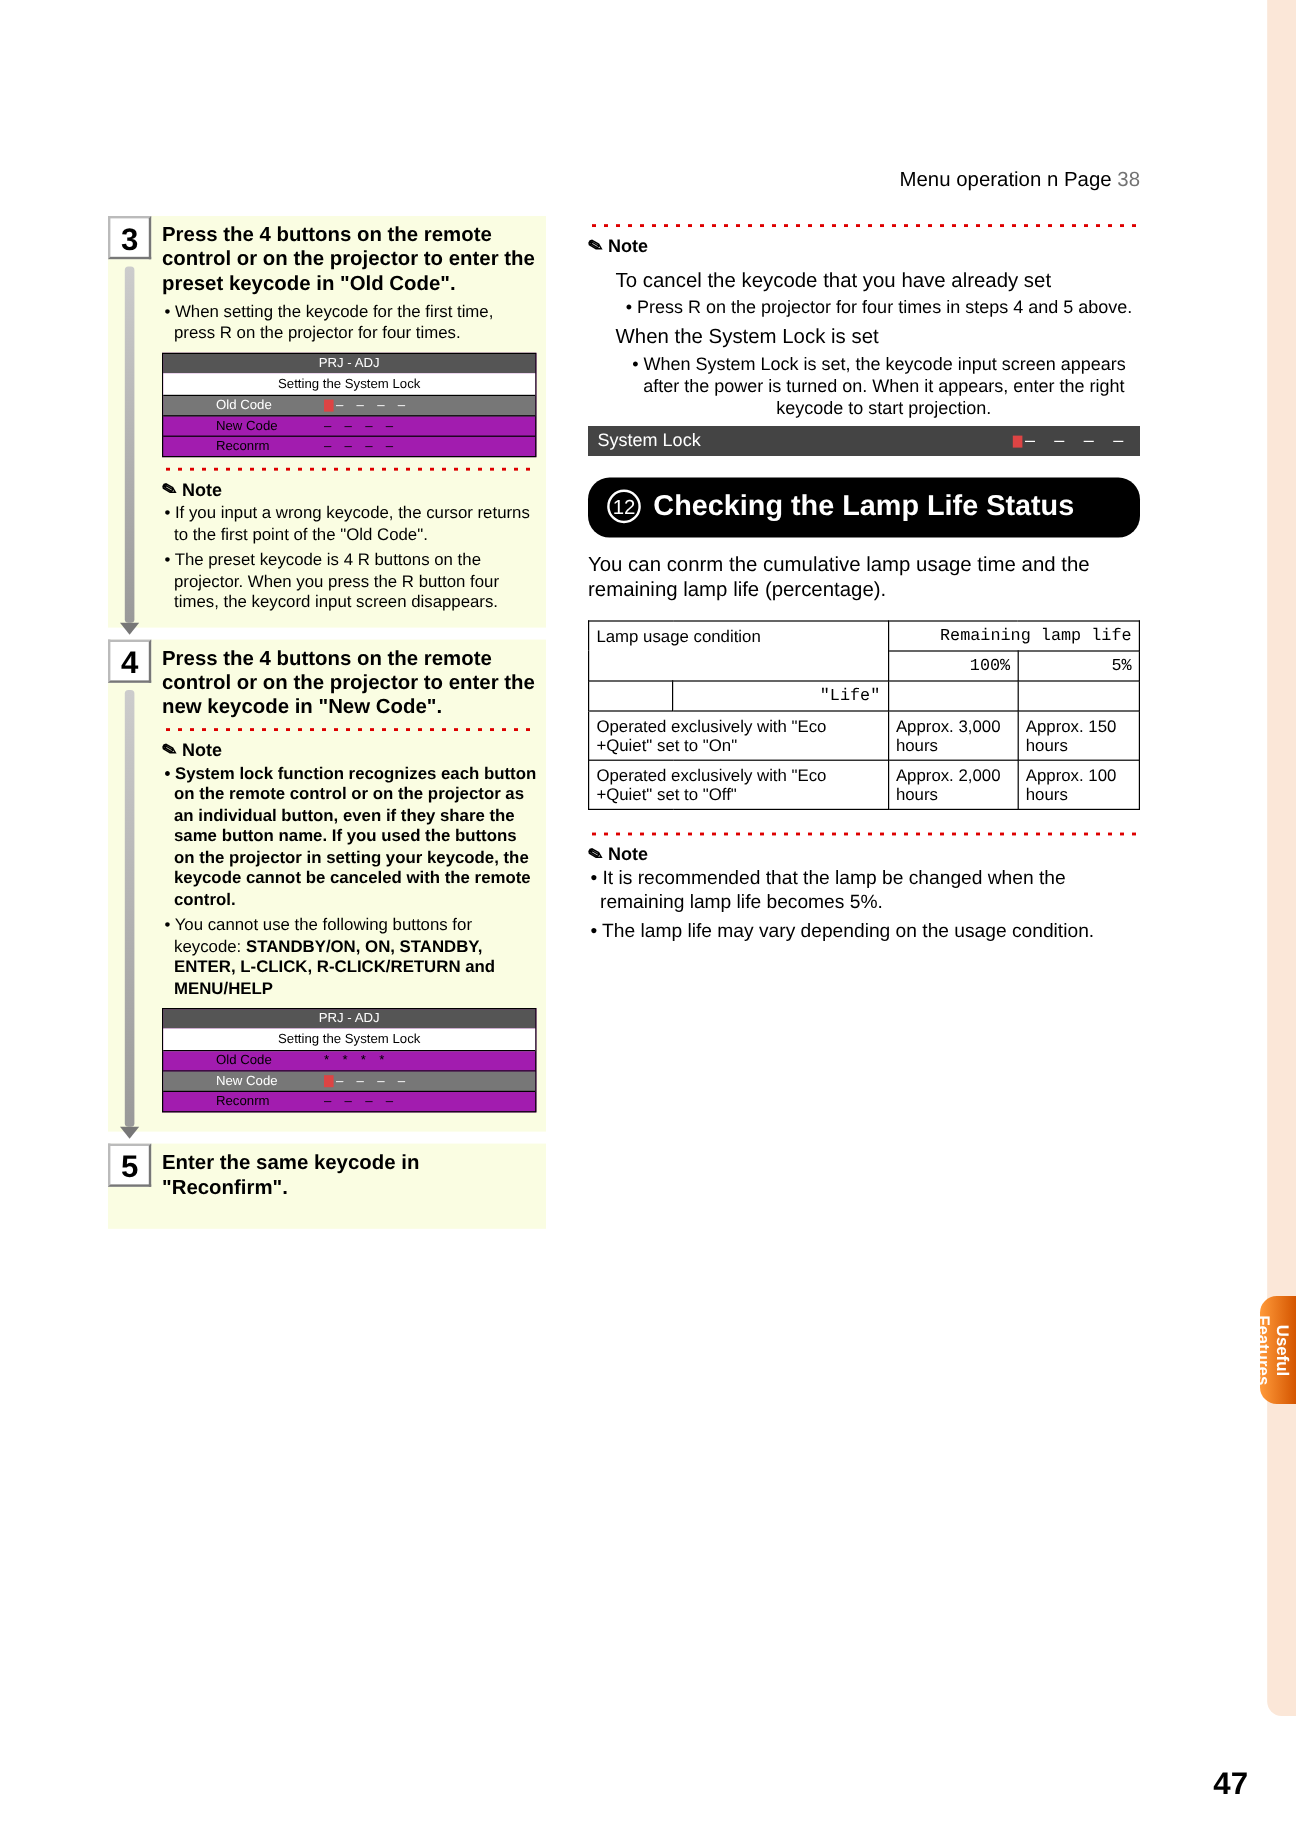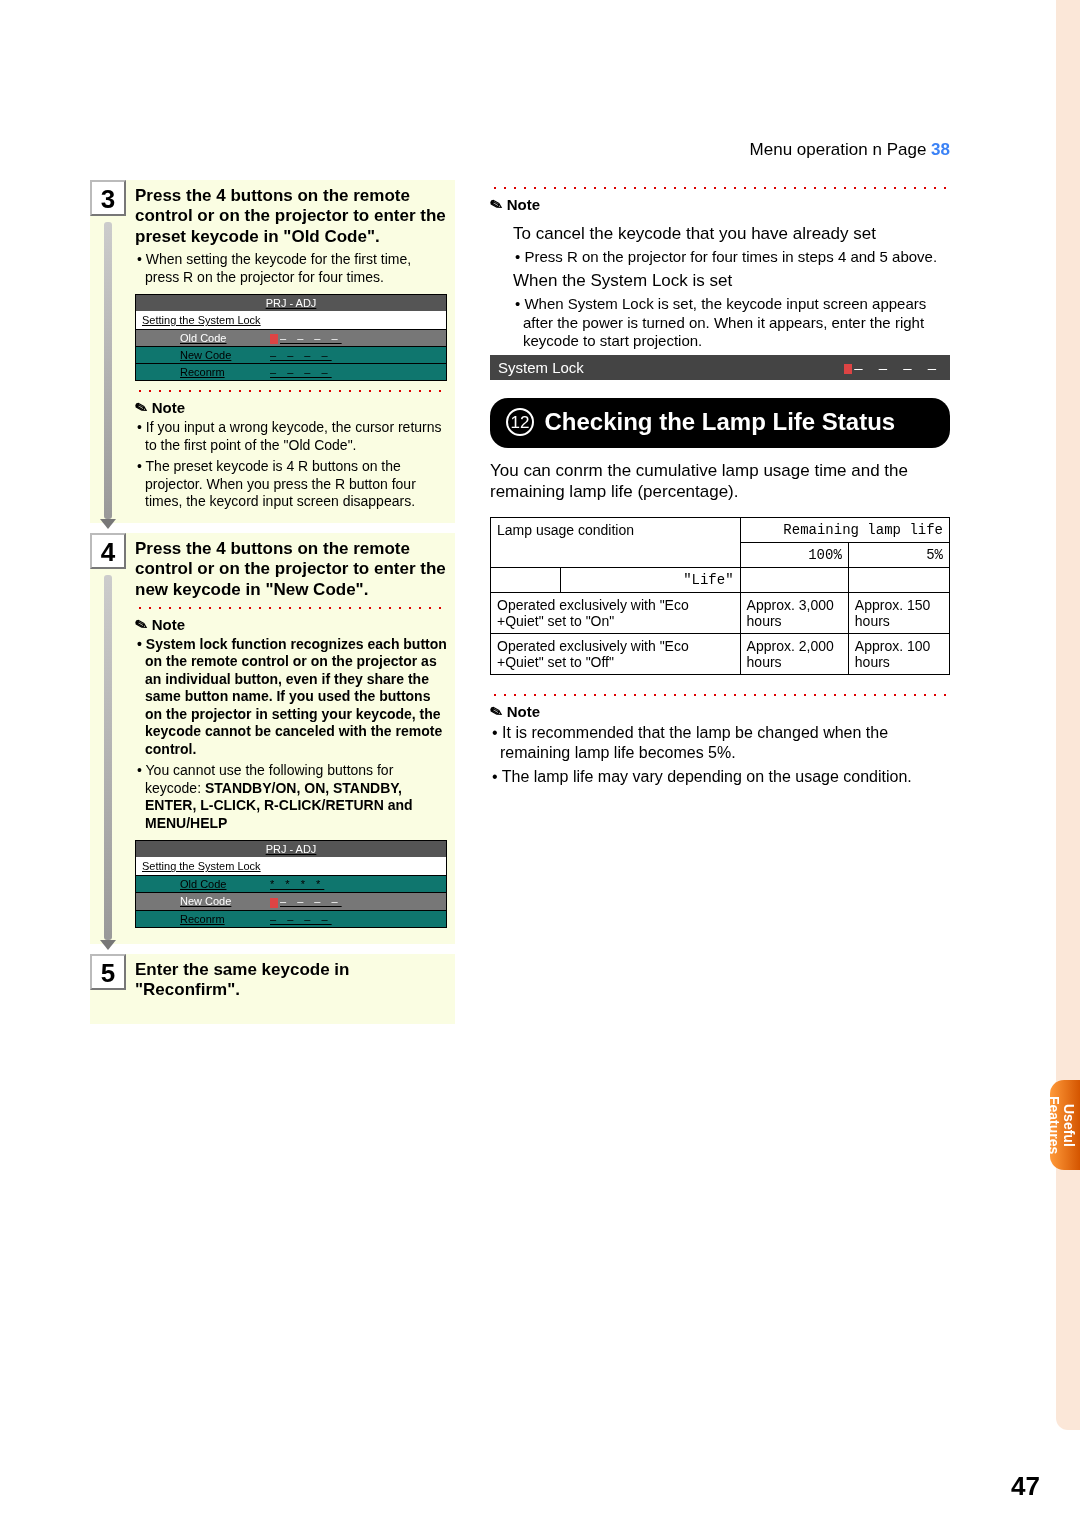--- a/index.html
+++ b/index.html
@@ -18,21 +18,21 @@
     top: 130px;
     width: 860px;
     height: 1300px;
   }
   .menu-op {
     position: absolute;
     right: 0;
     top: 10px;
     font-size: 17px;
   }
-  .menu-op .pg { color: #3b82f6; font-weight: bold; }
+  .menu-op .pg { color: #737373; font-weight: normal; }
   .left-col {
     position: absolute;
     left: 0;
     top: 50px;
     width: 365px;
   }
   .right-col {
     position: absolute;
     left: 400px;
     top: 50px;
@@ -88,37 +88,37 @@
   }
   .step-sub {
     font-size: 14px;
     line-height: 1.25;
     padding-left: 10px;
     text-indent: -8px;
   }
   .bullet::before { content: "• "; }
   .prj-box {
     margin: 8px 0;
-    background: #0f766e;
+    background: #a21caf;
     border: 1px solid #000;
     font-size: 11px;
-    text-decoration: underline;
   }
   .prj-head {
     background: #555;
     color: #fff;
     font-size: 11px;
     text-align: center;
     padding: 2px;
   }
   .prj-head2 {
     font-size: 11px;
     padding: 3px 6px;
     background: #fff;
     border-bottom: 1px solid #000;
+    text-align: center;
   }
   .prj-row {
     border-bottom: 1px solid #000;
     display: flex;
     padding: 2px 4px;
     font-size: 11px;
   }
   .prj-row.last { border-bottom: none; }
   .prj-row.hl { background: #777; color: #fff; }
   .prj-label { width: 130px; padding-left: 40px; }
@@ -142,21 +142,21 @@
   .note-list {
     font-size: 14px;
     line-height: 1.25;
     padding-left: 10px;
     text-indent: -8px;
     margin-bottom: 4px;
   }
   .bold { font-weight: bold; }
   .right-note-top { margin-top: 10px; margin-left: 23px; }
   .right-note-top .hd { font-size: 17px; margin-bottom: 4px; }
-  .right-note-top .sub { font-size: 15px; line-height: 1.25; padding-left: 10px; text-indent: -8px; margin-bottom: 4px; }
+  .right-note-top .sub { font-size: 15px; line-height: 1.25; padding-left: 10px; text-indent: -8px; margin-bottom: 4px; text-align: center; }
   .sys-lock-label { font-size: 17px; margin: 10px 0 4px 0; }
   .sys-lock-bar {
     background: #444;
     color: #fff;
     padding: 4px 8px;
     font-size: 15px;
     display: flex;
     justify-content: space-between;
     gap: 48px;
   }

